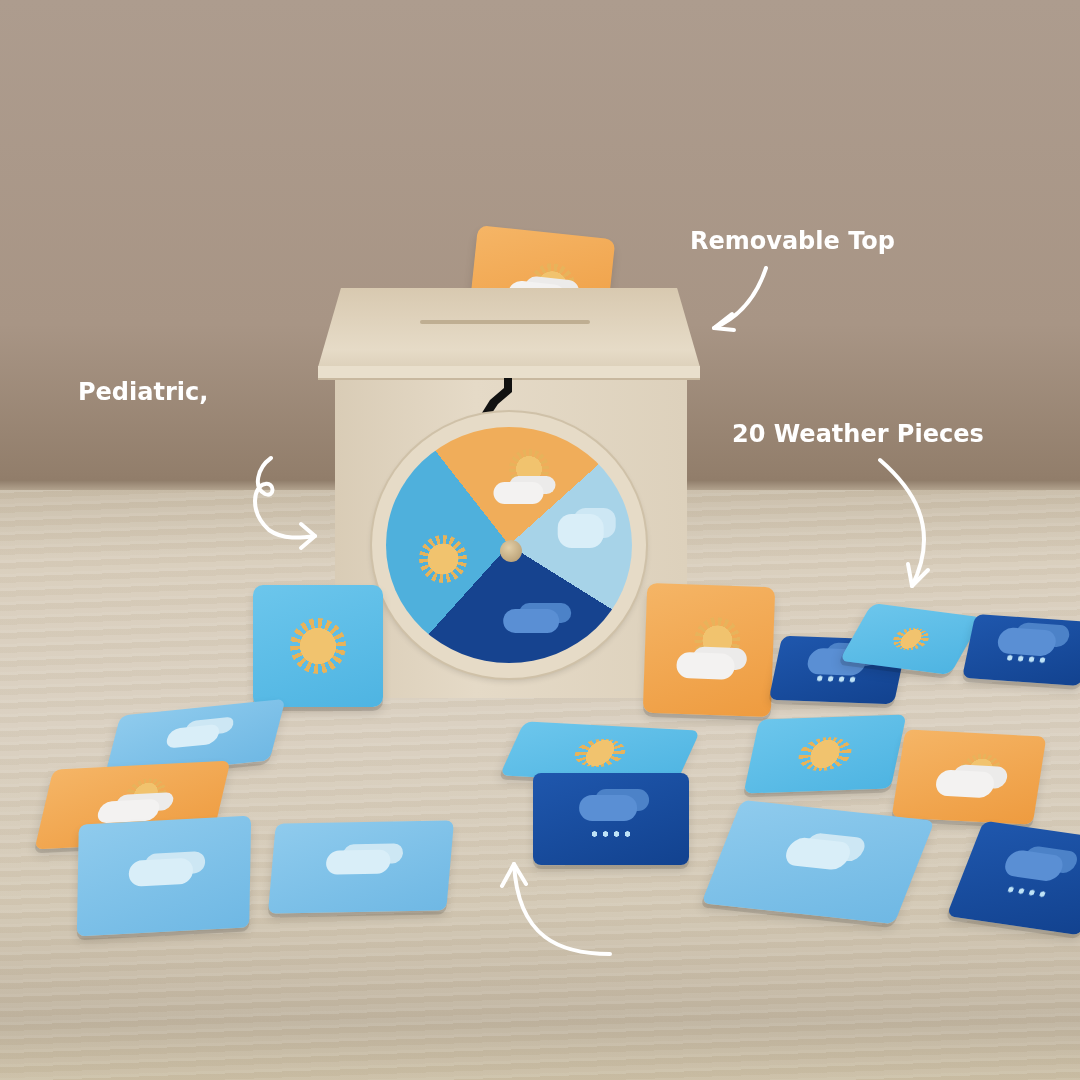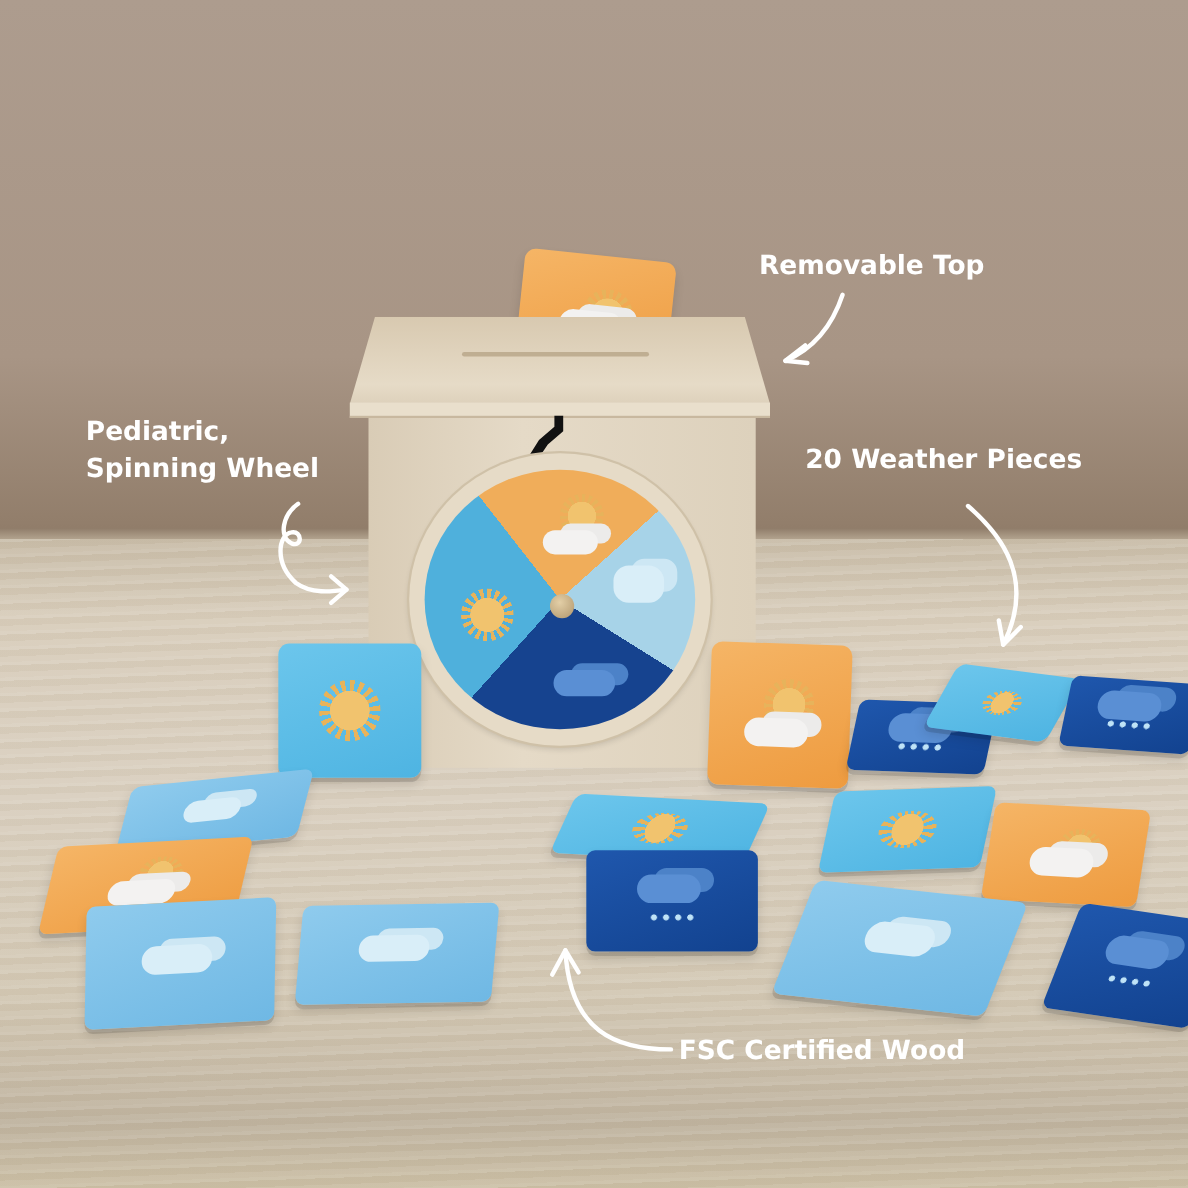--- a/index.html
+++ b/index.html
@@ -139,31 +139,29 @@
   </div>
 
   <div class="callout" style="left:690px; top:224px;">Removable Top</div>
   <svg class="arrow" style="left:700px; top:262px;" width="80" height="80" viewBox="0 0 80 80">
     <path d="M66 6 C58 30 42 54 14 66"></path>
     <path d="M14 66 L32 52 M14 66 L34 68"></path>
   </svg>
 
   <div class="callout" style="left:78px; top:375px;">
     <div>Pediatric,</div>
-    <div>Spinning Wheel</div>
   </div>
   <svg class="arrow" style="left:245px; top:452px;" width="80" height="100" viewBox="0 0 80 100">
     <path d="M26 6 C12 16 8 36 20 42 C30 46 30 30 20 32 C8 34 4 60 24 78 C38 88 56 86 70 84"></path>
     <path d="M70 84 L56 72 M70 84 L56 96"></path>
   </svg>
 
-  <div class="callout" style="left:732px; top:400px;">20 Weather Pieces</div>
+  <div class="callout" style="left:732px; top:417px;">20 Weather Pieces</div>
   <svg class="arrow" style="left:870px; top:456px;" width="80" height="140" viewBox="0 0 80 140">
     <path d="M10 4 C40 30 72 70 42 130"></path>
     <path d="M42 130 L38 108 M42 130 L58 114"></path>
   </svg>
 
-  <div class="callout" style="left:617px; top:938px;">FSC Certified Wood</div>
   <svg class="arrow" style="left:490px; top:856px;" width="130" height="110" viewBox="0 0 130 110">
     <path d="M120 98 C70 98 28 82 24 8"></path>
     <path d="M24 8 L12 30 M24 8 L36 28"></path>
   </svg>
 </div>
 
 </body></html>

